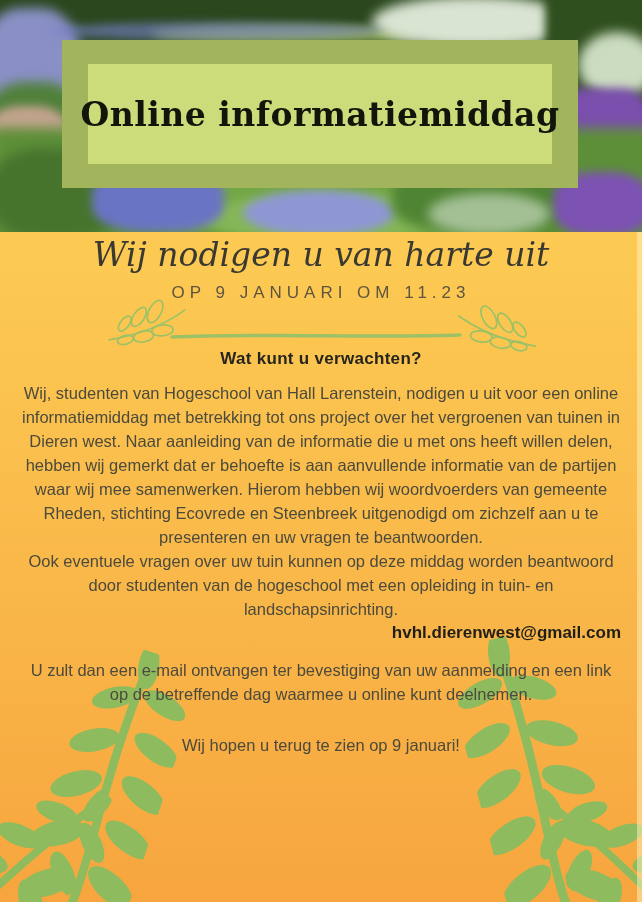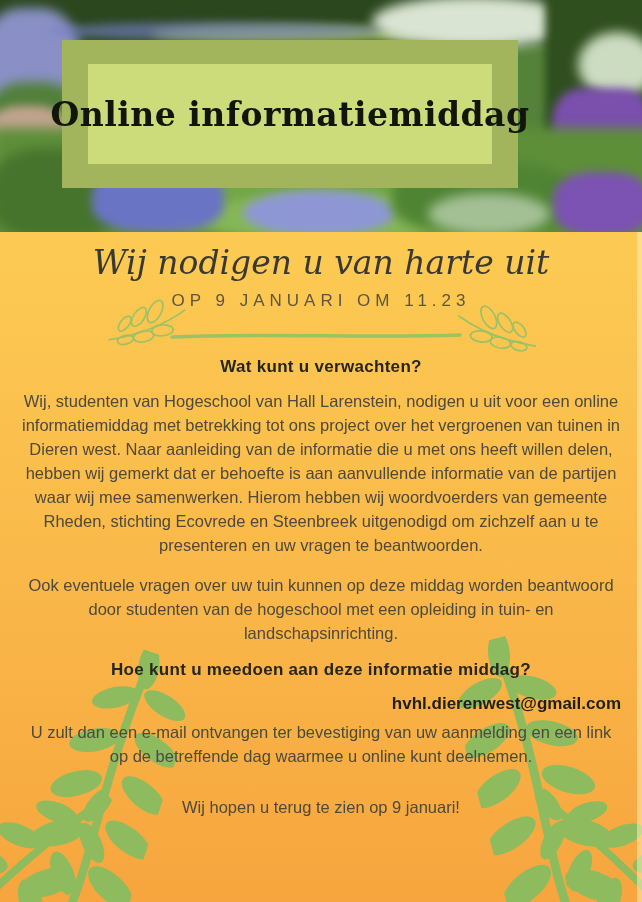--- a/index.html
+++ b/index.html
@@ -24,39 +24,39 @@
   .ph-midgreen{left:-8px;top:128px;width:660px;height:112px;background:#5d8f38;filter:blur(6px);}
   .ph-leftplants{left:-10px;top:148px;width:132px;height:92px;background:#47742d;border-radius:40%;filter:blur(6px);}
   .ph-grass{left:118px;top:168px;width:424px;height:72px;background:#74a747;border-radius:50%;filter:blur(6px);}
   .ph-grass2{left:200px;top:194px;width:262px;height:46px;background:#86b757;border-radius:50%;filter:blur(5px);}
   .ph-bluespikes{left:92px;top:168px;width:132px;height:64px;background:#6a74c4;border-radius:40%;filter:blur(5px);}
   .ph-bluemid{left:243px;top:190px;width:152px;height:46px;background:#8e97d4;border-radius:50%;filter:blur(5px);}
   .ph-greenbushmr{left:392px;top:162px;width:182px;height:72px;background:#4f8433;border-radius:40%;filter:blur(6px);}
   .ph-purplebr{left:553px;top:172px;width:98px;height:64px;background:#7c52b2;border-radius:40%;filter:blur(5px);}
   .ph-whitedots{left:428px;top:193px;width:122px;height:42px;background:#b9cfae;border-radius:50%;filter:blur(6px);opacity:.8;}
   
-  .banner{position:absolute;left:62px;top:40px;width:456px;height:148px;background:#a2b45c;z-index:3;text-decoration:underline;}
+  .banner{position:absolute;left:62px;top:40px;width:516px;height:148px;background:#a2b45c;z-index:3;text-decoration:underline;}
   .banner-inner{position:absolute;left:26px;top:24px;right:26px;bottom:24px;background:#ccdc7a;
     display:flex;align-items:center;justify-content:center;}
   .banner-inner h1{margin:0;font-family:"DejaVu Serif","Liberation Serif",serif;font-weight:700;
     font-size:33px;letter-spacing:.5px;color:#12150a;white-space:nowrap;}
   
   .branch{position:absolute;color:#8dbb5e;z-index:2;}
   .branch svg{display:block;width:100%;height:100%;}
   .br-l1{left:42px;top:645px;width:132px;height:282px;transform:rotate(18deg);}
   .br-l2{left:-72px;top:748px;width:160px;height:260px;transform:rotate(50deg);}
   .br-r1{left:468px;top:633px;width:134px;height:295px;transform:rotate(-15deg) scaleX(-1);}
   .br-r2{left:552px;top:752px;width:160px;height:250px;transform:rotate(-48deg) scaleX(-1);}
   .sprig{position:absolute;color:#9cc166;z-index:4;}
   .sprig svg{display:block;width:100%;height:100%;}
   .sp-left{left:106px;top:298px;width:82px;height:54px;}
   .sp-right{left:456px;top:301px;width:82px;height:60px;transform:scaleX(-1);}
   .divider{position:absolute;left:170px;top:327px;width:292px;height:10px;color:#9cc166;z-index:4;}
   
-  .content{position:absolute;top:234px;left:0;width:642px;text-align:center;z-index:5;}
+  .content{position:absolute;top:226px;left:0;width:642px;text-align:center;z-index:5;}
   .script-heading{margin:6px 0 0;font-family:"DejaVu Serif","Liberation Serif",serif;font-style:italic;
     font-weight:400;font-size:33px;line-height:46px;color:#3a3931;}
   .date-line{margin:4px 0 0;font-size:17px;line-height:21px;letter-spacing:5px;color:#5d5540;}
   .gap-divider{height:34px;}
   .sec-heading{margin:12px;font-size:17px;line-height:20px;font-weight:700;letter-spacing:.3px;color:#26251e;}
   .h-how{margin-top:15px;}
   .body-text{width:600px;margin:0 auto;font-size:16.5px;line-height:24px;color:#4c4a3d;}
   .p-first{margin-top:9px;}
   .email-line{width:600px;margin:0 auto;font-size:17px;line-height:24px;font-weight:700;color:#1f1e18;text-align:right;}
   .closing{margin-top:27px;}
@@ -160,23 +160,22 @@
       </svg>
   </div>
 
   <div class="content">
     <div class="script-heading">Wij nodigen u van harte uit</div>
     <div class="date-line">OP 9 JANUARI OM 11.23</div>
     <div class="gap-divider"></div>
 
     <h2 class="sec-heading">Wat kunt u verwachten?</h2>
     <p class="body-text p-first">Wij, studenten van Hogeschool van Hall Larenstein, nodigen u uit voor een online informatiemiddag met betrekking tot ons project over het vergroenen van tuinen in Dieren west. Naar aanleiding van de informatie die u met ons heeft willen delen, hebben wij gemerkt dat er behoefte is aan aanvullende informatie van de partijen waar wij mee samenwerken. Hierom hebben wij woordvoerders van gemeente Rheden, stichting Ecovrede en Steenbreek uitgenodigd om zichzelf aan u te presenteren en uw vragen te beantwoorden.</p>
-    <p class="body-text" style="margin-top:16px">Ook eventuele vragen over uw tuin kunnen op deze middag worden beantwoord door studenten van de hogeschool met een opleiding in tuin- en landschapsinrichting.</p>
+    <p class="body-text" style="margin-top:0">Ook eventuele vragen over uw tuin kunnen op deze middag worden beantwoord door studenten van de hogeschool met een opleiding in tuin- en landschapsinrichting.</p>
 
-    <h2 class="sec-heading h-how">Hoe kunt u meedoen aan deze informatie middag?</h2>
     <div class="email-line">hvhl.dierenwest@gmail.com</div>
-    <p class="body-text" style="margin-top:4px">U zult dan een e-mail ontvangen ter bevestiging van uw aanmelding en een link op de betreffende dag waarmee u online kunt deelnemen.</p>
+    <p class="body-text" style="margin-top:13px">U zult dan een e-mail ontvangen ter bevestiging van uw aanmelding en een link op de betreffende dag waarmee u online kunt deelnemen.</p>
 
     <p class="body-text closing">Wij hopen u terug te zien op 9 januari!</p>
   </div>
 
   <div class="edge-strip"></div>
 </div>
 
 </body></html>

